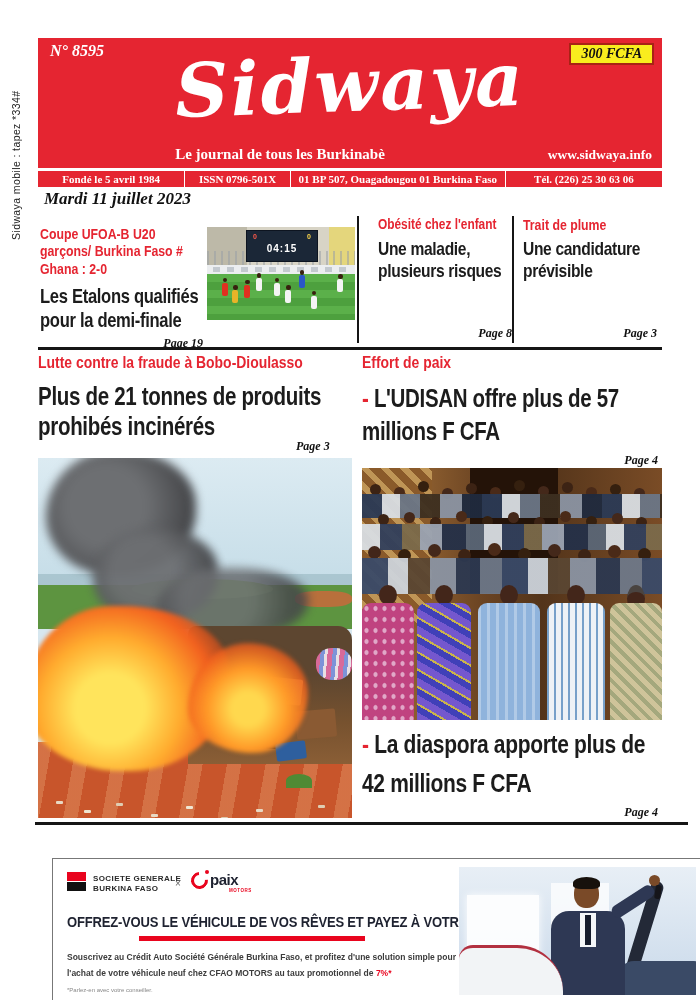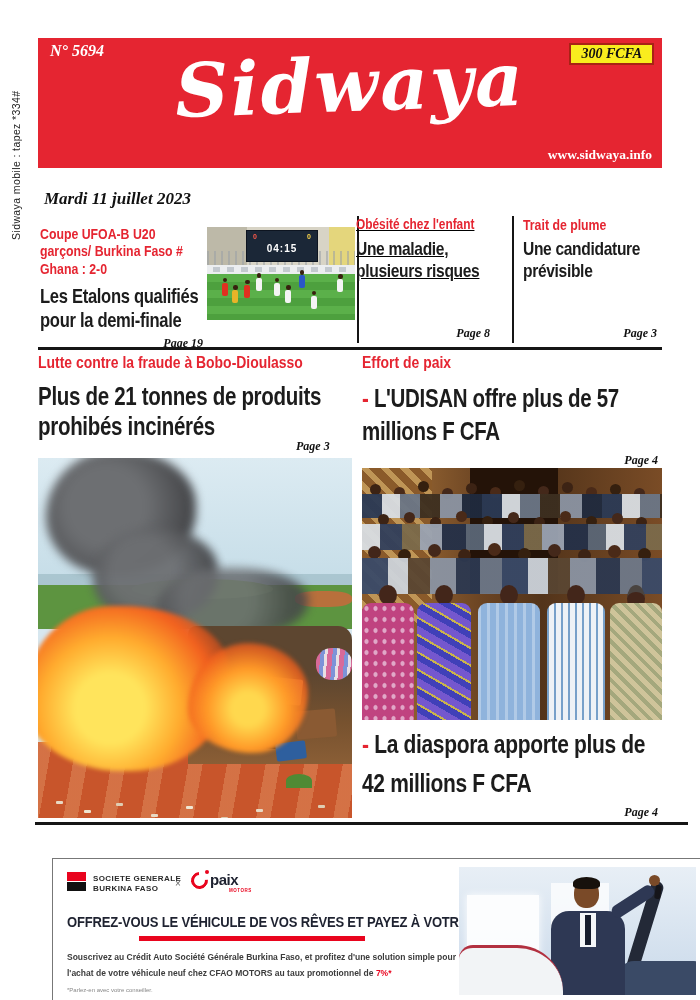--- a/index.html
+++ b/index.html
@@ -31,21 +31,21 @@
 
   
   .topstrip{position:absolute;left:38px;top:214px;width:624px;height:133px;}
   .vdiv{position:absolute;top:2px;bottom:4px;width:2px;background:#151515;}
   .vd1{left:319px;} .vd2{left:474px;}
   .ts{position:absolute;top:2px;}
   .ts1{left:2px;width:315px;height:128px;margin-top:9px;}
   .ts1 .kicker{font-size:15px;width:205px;transform:scaleX(.82);}
   .ts1 .hl{margin-top:7px;font-size:21px;width:226px;transform:scaleX(.79);}
   .ts1 .pref{right:152px;bottom:2px;}
-  .ts2{left:318px;width:142px;height:128px;text-decoration:underline;}
+  .ts2{left:340px;width:142px;height:128px;}
   .ts2 .kicker{font-size:14.5px;width:172px;transform:scaleX(.82);}
   .ts2 .hl{margin-top:5px;font-size:19px;width:172px;transform:scaleX(.82);}
   .ts2 .pref{right:8px;top:110px;text-align:right;}
   .ts3{left:485px;width:138px;height:128px;}
   .ts3 .kicker{font-size:15px;width:168px;transform:scaleX(.82);}
   .ts3 .hl{margin-top:5px;font-size:19px;width:168px;transform:scaleX(.82);}
   .ts3 .pref{right:4px;top:110px;}
   .hrule{position:absolute;left:38px;top:347px;width:624px;height:3px;background:#151515;}
   .hrule2{position:absolute;left:35px;top:822px;width:653px;height:3px;background:#151515;}
 
@@ -151,26 +151,33 @@
   .ap-carbody{position:absolute;right:-6px;bottom:-8px;width:84px;height:42px;border-radius:16px 8px 0 0;background:#3a4a66;}
 </style>
 </head>
 <body>
 
 <div id="page">
 
   <div class="vtext">Sidwaya mobile : tapez *334#</div>
 
   <header class="banner">
-    <div class="issue">N° 5694</div>
+    <div class="issue">N° 8595</div>
     <div class="price">300 FCFA</div>
     <div class="logo">Sidwaya</div>
+    <div class="tagline">Le journal de tous les Burkinabè</div>
     <div class="website">www.sidwaya.info</div>
   </header>
 
+  <div class="infobar">
+    <span class="ib1">Fondé le 5 avril 1984</span>
+    <span class="ib2">ISSN 0796-501X</span>
+    <span class="ib3">01 BP 507, Ouagadougou 01 Burkina Faso</span>
+    <span class="ib4">Tél. (226) 25 30 63 06</span>
+  </div>
 
   <div class="date">Mardi 11 juillet 2023</div>
 
   <section class="topstrip">
     <article class="ts ts1">
       <div class="kicker">Coupe UFOA-B U20 garçons/ Burkina Faso # Ghana : 2-0</div>
       <div class="hl">Les Etalons qualifiés pour la demi-finale</div>
       <div class="pref">Page 19</div>
       <div class="sphoto">
         <div class="sp-bldL"></div>

